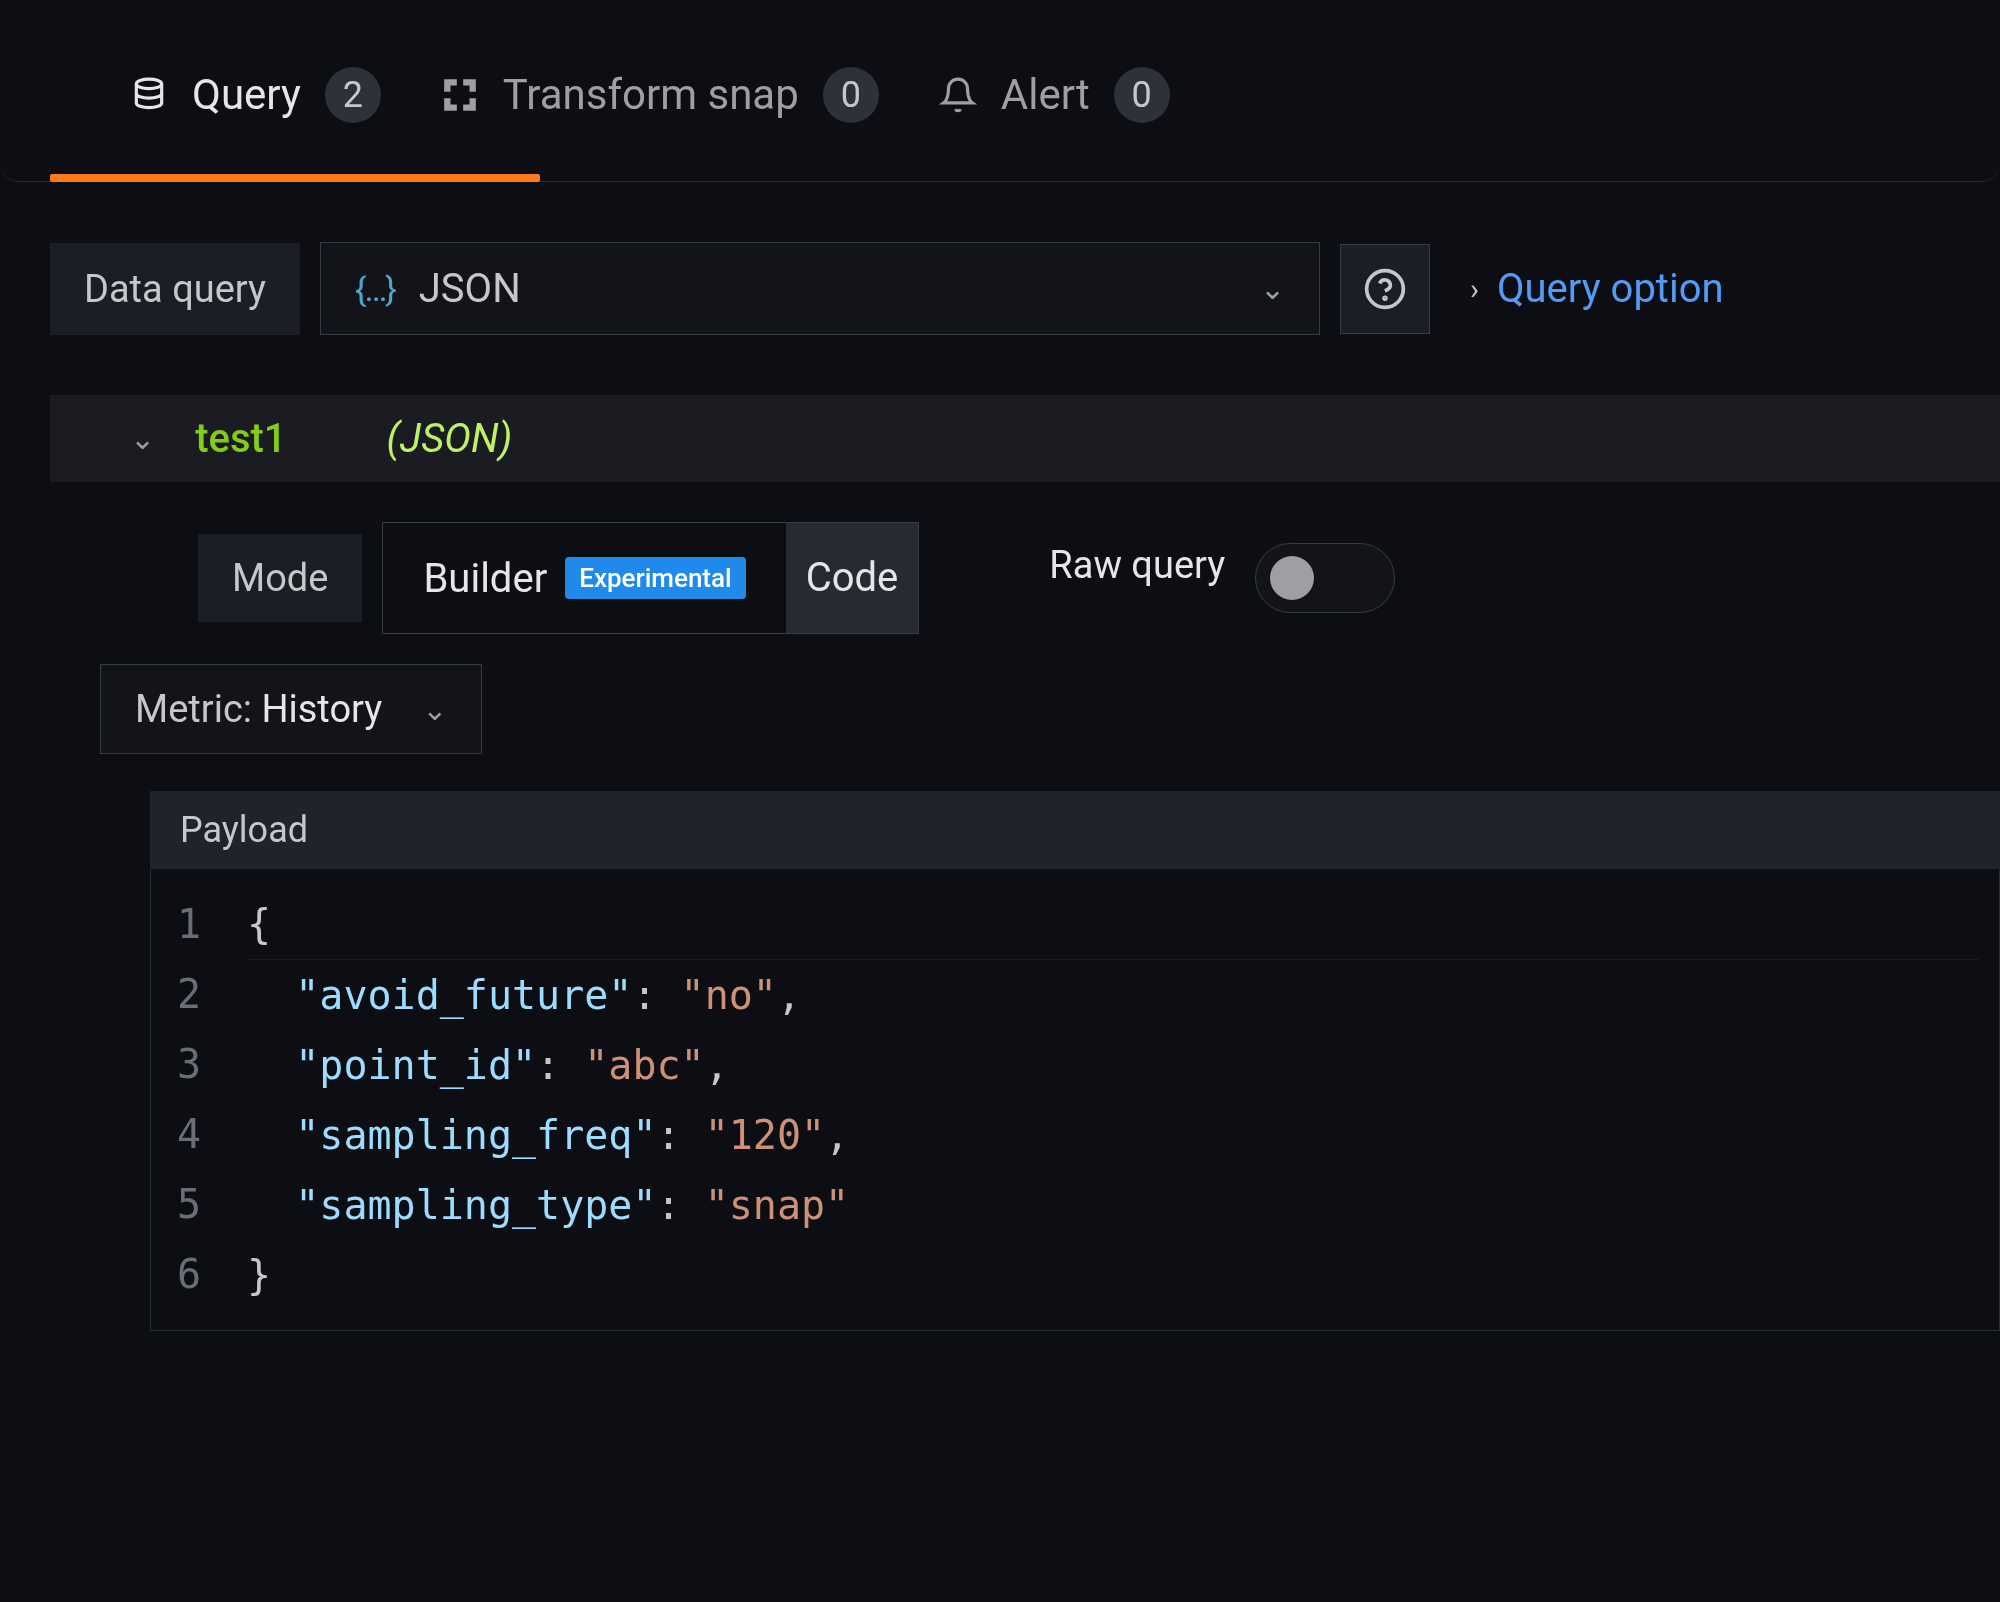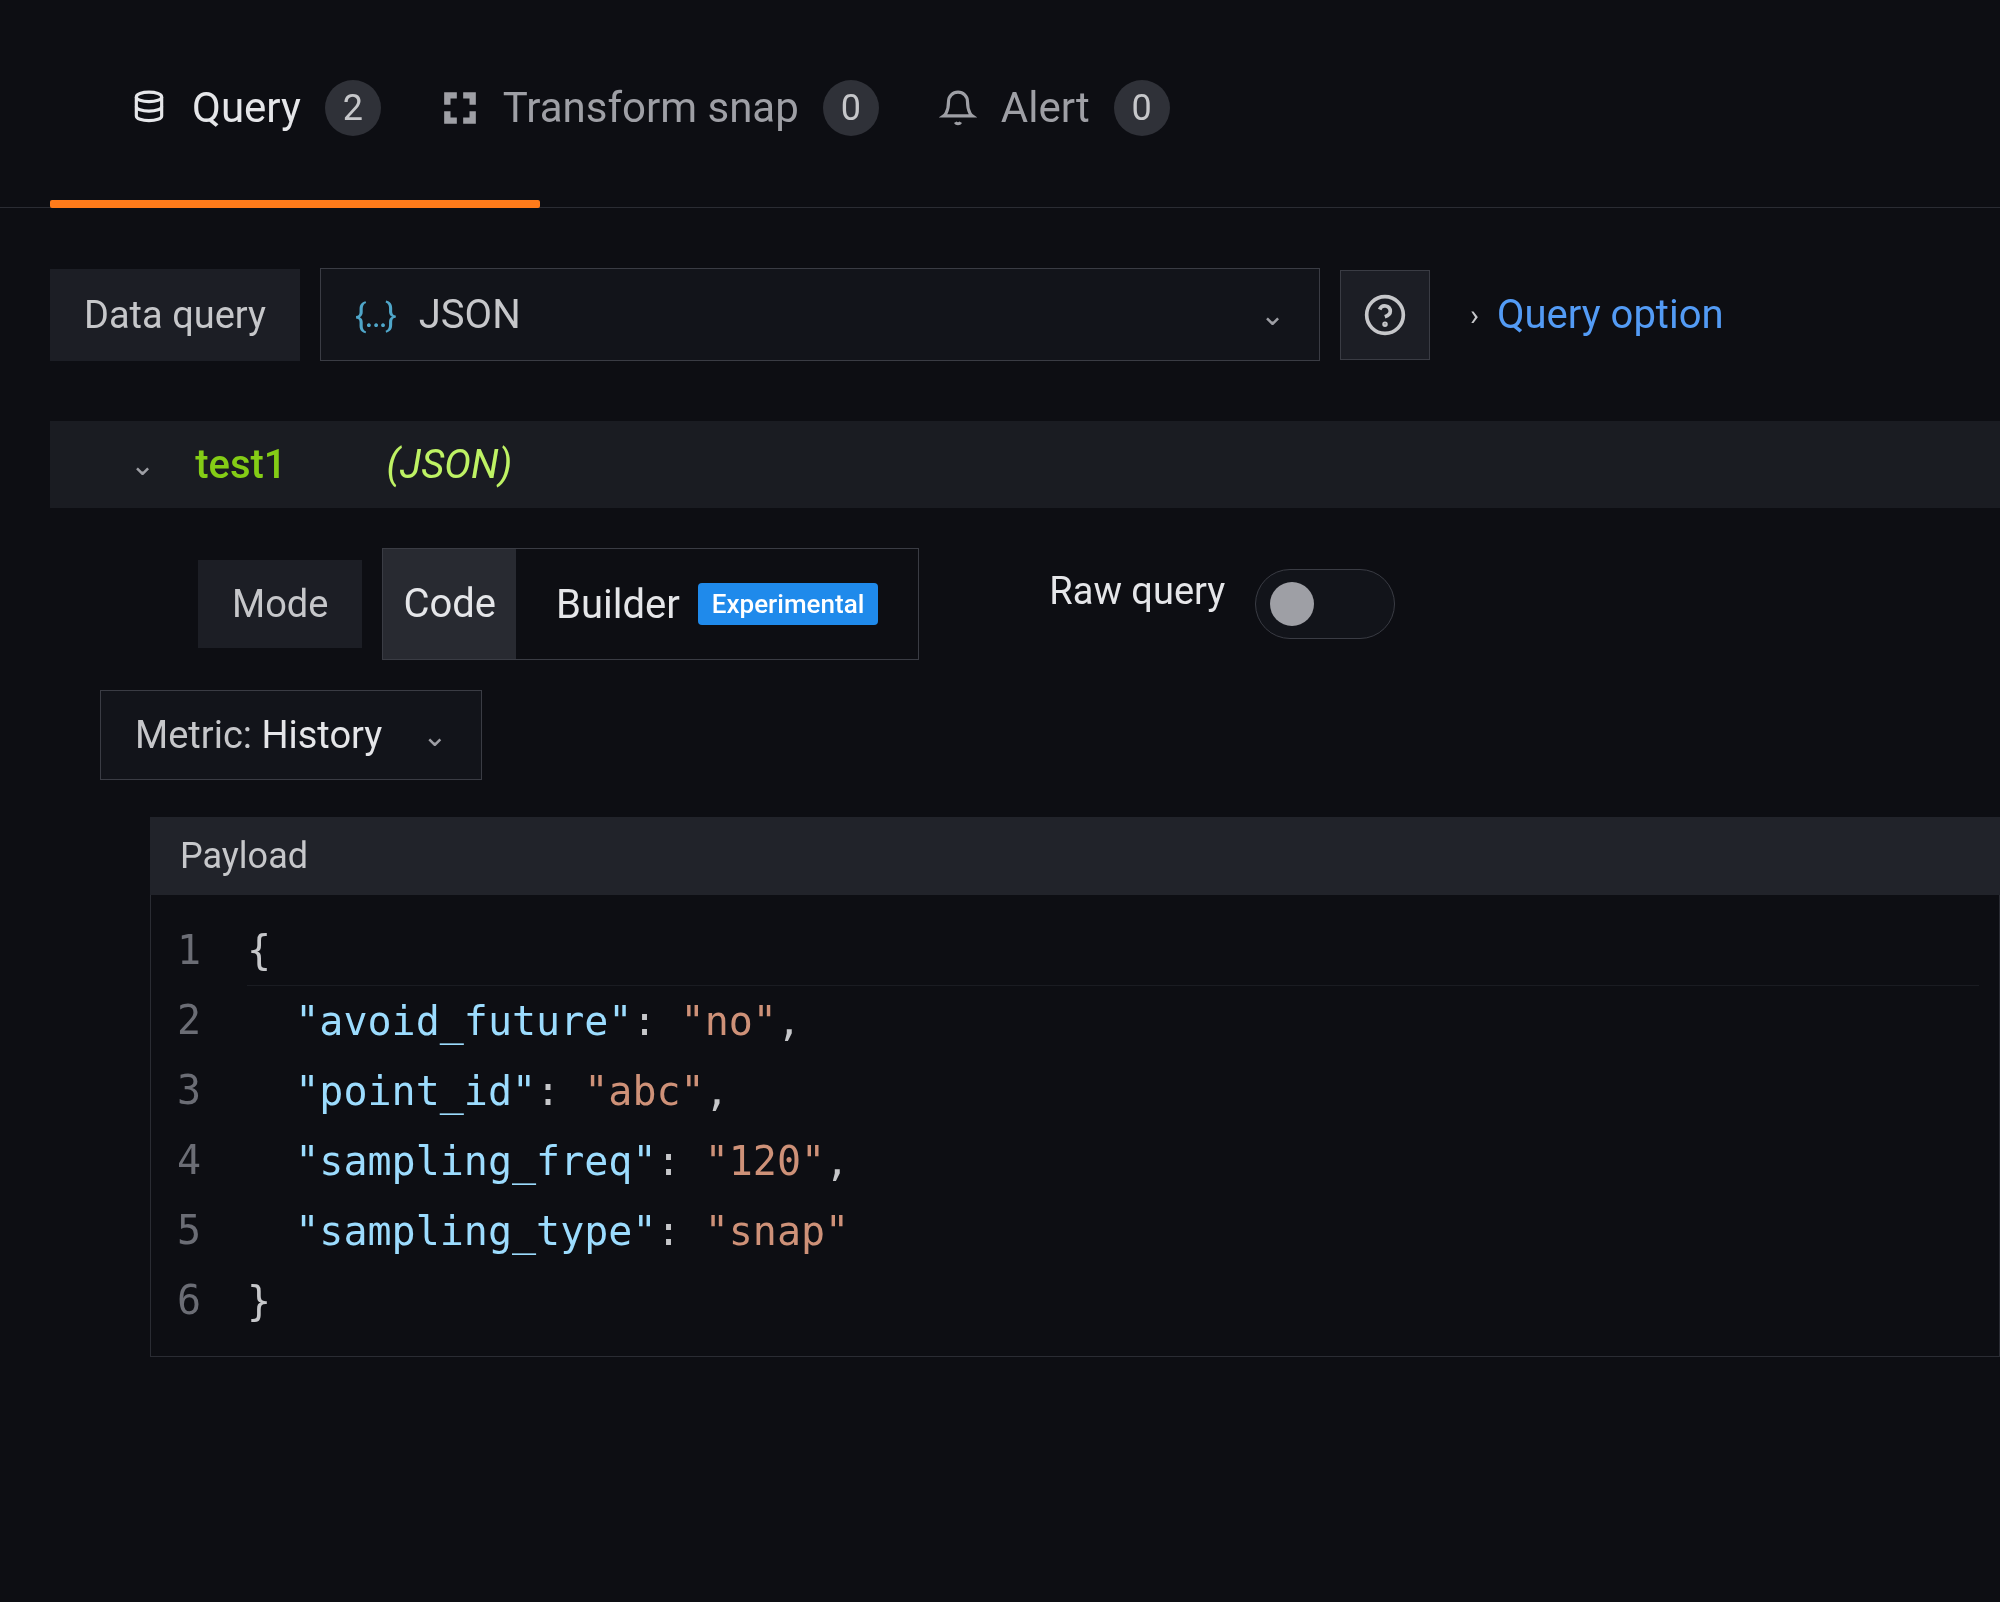--- a/index.html
+++ b/index.html
@@ -14,21 +14,22 @@
   }
 
   
   .tabs {
     display: flex;
     align-items: center;
     gap: 60px;
     padding: 40px 50px 0 130px;
     border-bottom: 1px solid #2a2c33;
     position: relative;
-    height: 208px;
+    height: 182px;
+    border-radius: 19px;
   }
   .tab {
     display: flex;
     align-items: center;
     gap: 24px;
     color: #9e9fa5;
     font-size: 42px;
     cursor: pointer;
     padding-bottom: 32px;
     position: relative;
@@ -275,26 +276,26 @@
 
 <div class="query-header">
   <span class="chev">⌄</span>
   <span class="query-name">test1</span>
   <span class="query-ds-hint">(JSON)</span>
 </div>
 
 <div class="mode-row">
   <div class="mode-label">Mode</div>
   <div class="mode-group">
-    <div class="mode-btn code">
-      <span>Code</span>
-    </div>
     <div class="mode-btn active">
       <span>Builder</span>
       <span class="chip">Experimental</span>
+    </div>
+    <div class="mode-btn code">
+      <span>Code</span>
     </div>
   </div>
   <div class="raw-wrap">
     <span class="raw-label">Raw query</span>
     <div class="toggle">
       <div class="knob"></div>
     </div>
   </div>
 </div>
 

